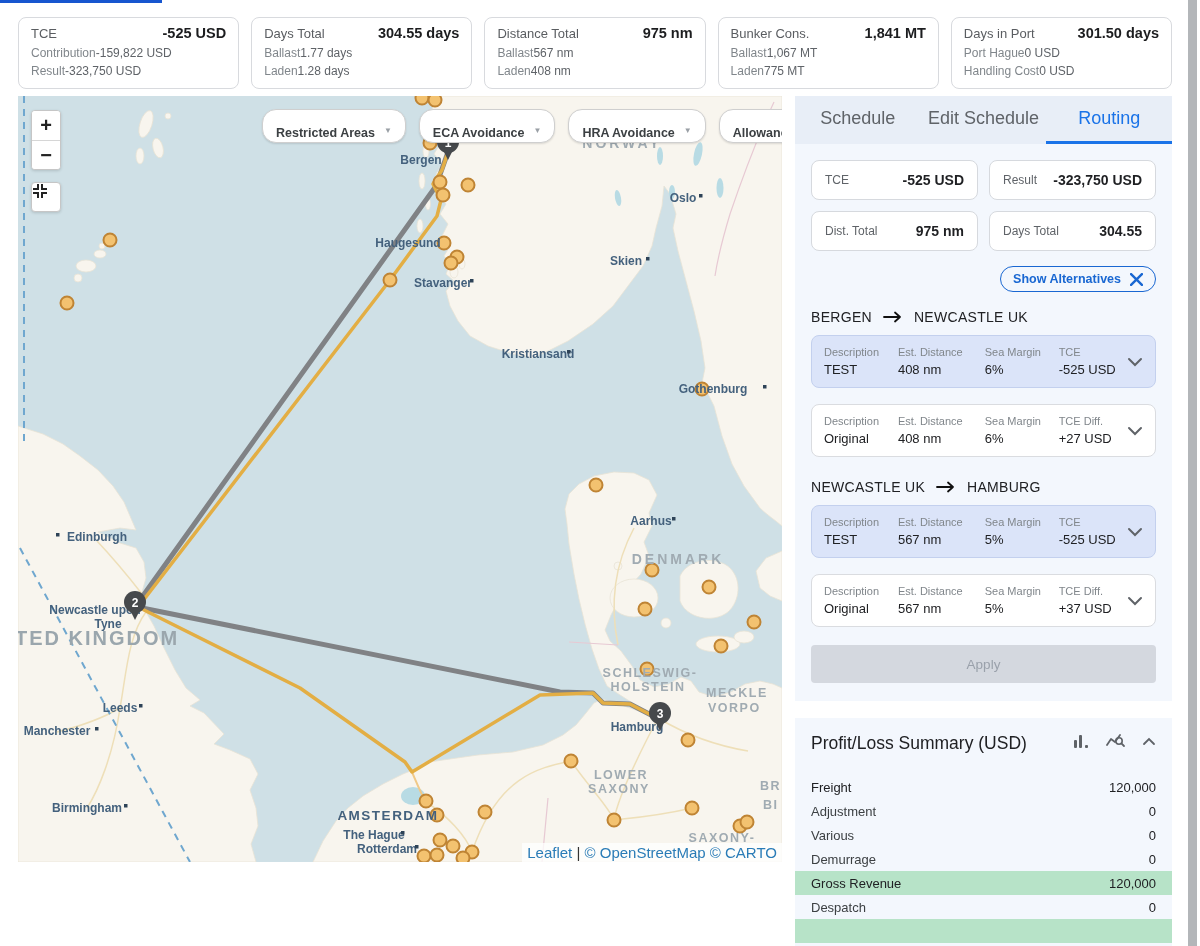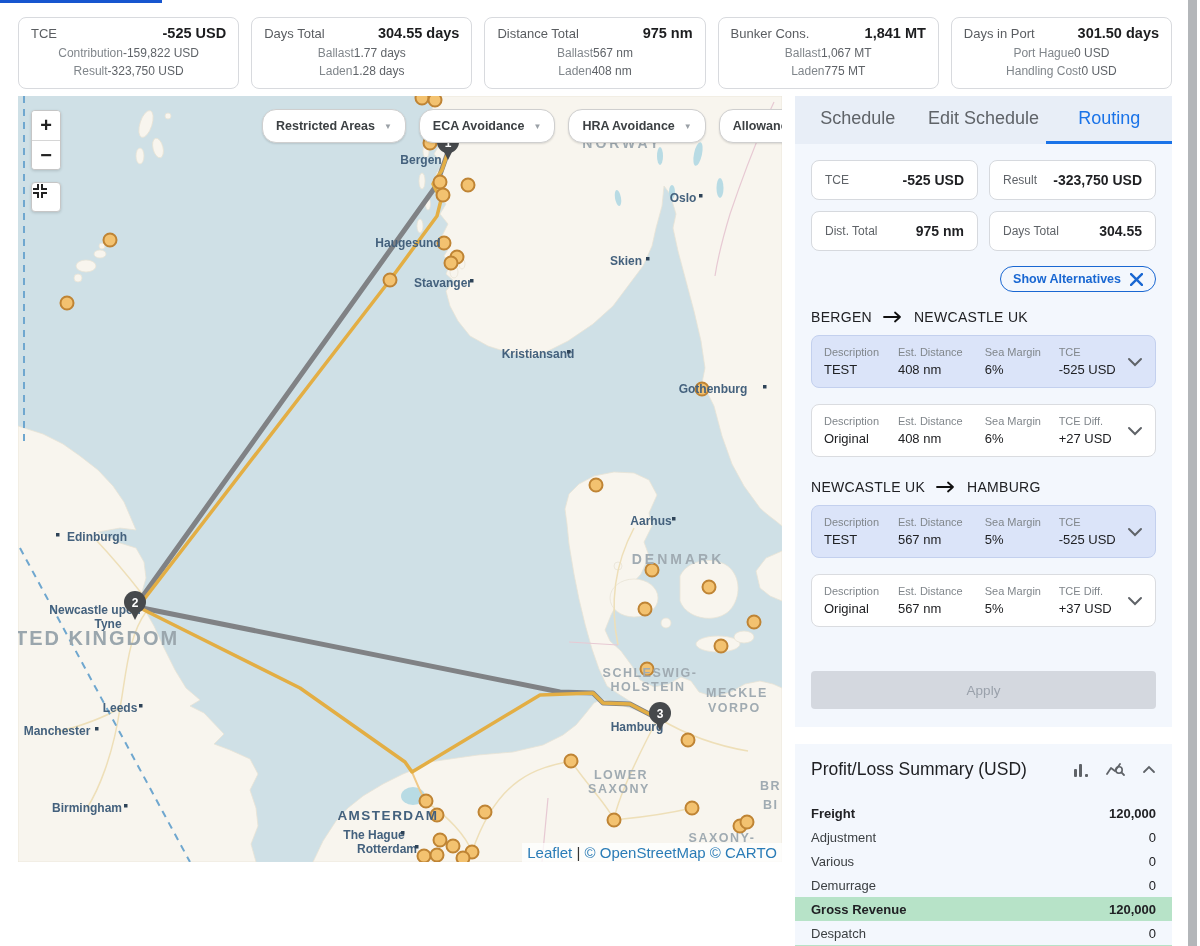--- a/index.html
+++ b/index.html
@@ -12,34 +12,34 @@
   *{box-sizing:border-box;margin:0;padding:0}
   html,body{width:1200px;height:946px;overflow:hidden;background:#fff;
     font-family:"Liberation Sans","DejaVu Sans",sans-serif;color:#202124}
   .top-accent{position:absolute;left:0;top:0;width:162px;height:3px;background:#1756cf}
   
   .stats-row{position:absolute;left:18px;top:17px;width:1154px;display:flex;gap:12px}
   .stat-card{flex:1;border:1px solid #d8dade;border-radius:8px;background:#fff;padding:7px 12px 8px}
   .stat-main{display:flex;justify-content:space-between;align-items:baseline;margin-bottom:3px}
   .stat-main .lbl{font-size:13px;color:#5a5d61}
   .stat-main .val{font-size:14.5px;font-weight:bold;color:#1c1d1f;white-space:nowrap}
-  .stat-sub{display:flex;justify-content:center;font-size:12px;line-height:18px}
+  .stat-sub{display:flex;justify-content:flex-start;font-size:12px;line-height:18px}
   .stat-sub .lbl{color:#80868b}.stat-sub .val{color:#5f6368}
   
   .map{position:absolute;left:18px;top:96px;width:764px;height:766px;background:var(--sea);overflow:hidden}
   .map svg{position:absolute;left:0;top:0}
   .zoom-ctl{position:absolute;left:13px;top:14px;width:30px;background:#fff;border:1px solid #c6c6c6;
     border-radius:4px;box-shadow:0 1px 3px rgba(0,0,0,.15);overflow:hidden}
   .zoom-btn{width:100%;height:29px;display:flex;align-items:center;justify-content:center;
     font-size:20px;font-weight:bold;color:#222;cursor:pointer;background:#fff}
   .zoom-btn+.zoom-btn{border-top:1px solid #d6d6d6}
   .fit-ctl{position:absolute;left:13px;top:86px;width:30px;height:30px;background:#fff;border:1px solid #c6c6c6;
     border-radius:4px;box-shadow:0 1px 3px rgba(0,0,0,.15);display:flex;align-items:center;justify-content:center}
   .filters{position:absolute;left:244px;top:13px;display:flex;gap:13px}
-  .pill{background:#fff;border:1px solid #cfcfcf;border-radius:14px;height:27px;display:flex;align-items:center;
+  .pill{background:#fff;border:1px solid #cfcfcf;border-radius:14px;height:27px;display:flex;
     gap:9px;padding:16px 13px;font-size:12.5px;font-weight:bold;color:#3c4043;box-shadow:0 1px 2px rgba(0,0,0,.12);white-space:nowrap}
   .pill .caret{font-size:8px;color:#9aa0a6}
   .attrib{position:absolute;right:0;bottom:0;background:rgba(255,255,255,.75);font-size:15px;
     padding:1px 5px;color:#333;white-space:nowrap}
   .attrib a{color:#2a7cb7}
   
   .panel{position:absolute;left:795px;top:96px;width:377px}
   .tabbar{display:flex;background:var(--tab_bar_bg);height:48px}
   .tab{flex:1;display:flex;align-items:center;justify-content:center;font-size:18px;color:#5f6368;
     font-weight:500;cursor:pointer;border-bottom:3px solid transparent}
@@ -55,30 +55,30 @@
     padding:5px 12px;color:#1967d2;font-size:12.5px;font-weight:bold;cursor:pointer;background:transparent}
   .leg-head{display:flex;align-items:center;gap:11px;margin:17px 0 10px;font-size:14px;color:#202124;letter-spacing:.3px}
   .opt-card{border-radius:8px;padding:10px 12px;display:flex;align-items:center;margin-bottom:16px}
   .opt-card.sel{background:var(--selected_card_bg);border:1px solid var(--selected_card_border)}
   .opt-card.plain{background:#fff;border:1px solid #dadce0}
   .opt-col{display:flex;flex-direction:column;gap:4px}
   .opt-col .lbl{font-size:11px;color:#80868b;white-space:nowrap}
   .opt-col .val{font-size:13px;font-weight:500;color:#202124;white-space:nowrap}
   .c1{width:80px}.c2{width:94px}.c3{width:80px}.c4{width:74px}
   .chev{margin-left:auto;display:flex;align-items:center;cursor:pointer}
-  .apply-btn{margin-top:28px;width:100%;height:38px;background:#d4d8df;color:#9aa1ab;font-size:13.5px;
+  .apply-btn{margin-top:2px;width:100%;height:38px;background:#d4d8df;color:#9aa1ab;font-size:13.5px;
     font-weight:500;border:none;border-radius:4px}
   .pl-panel{margin-top:17px;background:var(--panel_bg);padding-top:15px}
-  .pl-head{display:flex;align-items:center;padding:0 16px}
+  .pl-head{display:flex;align-items:flex-start;padding:0 16px}
   .pl-title{font-size:17.5px;font-weight:500;color:#202124;flex:1}
   .pl-icons{display:flex;align-items:center;gap:16px}
   .pl-rows{margin-top:21px;padding-bottom:4px}
   .plr{display:flex;justify-content:space-between;align-items:center;height:24px;padding:0 16px;font-size:13px;color:#3c4043}
   .plr .v{color:#202124}
-  .plr.b{font-weight:bold;color:#202124}
+  .plr.b{font-weight:normal;color:#202124}
   .plr.hl{background:var(--green_row)}
   
   .scrollbar{position:absolute;right:2px;top:0;width:11px;height:946px;background:#fff}
   .scroll-thumb{position:absolute;left:1px;top:0;width:9px;height:946px;background:#b3b6b9}
 </style>
 </head>
 <body>
 
 <div class="top-accent"></div>
 

